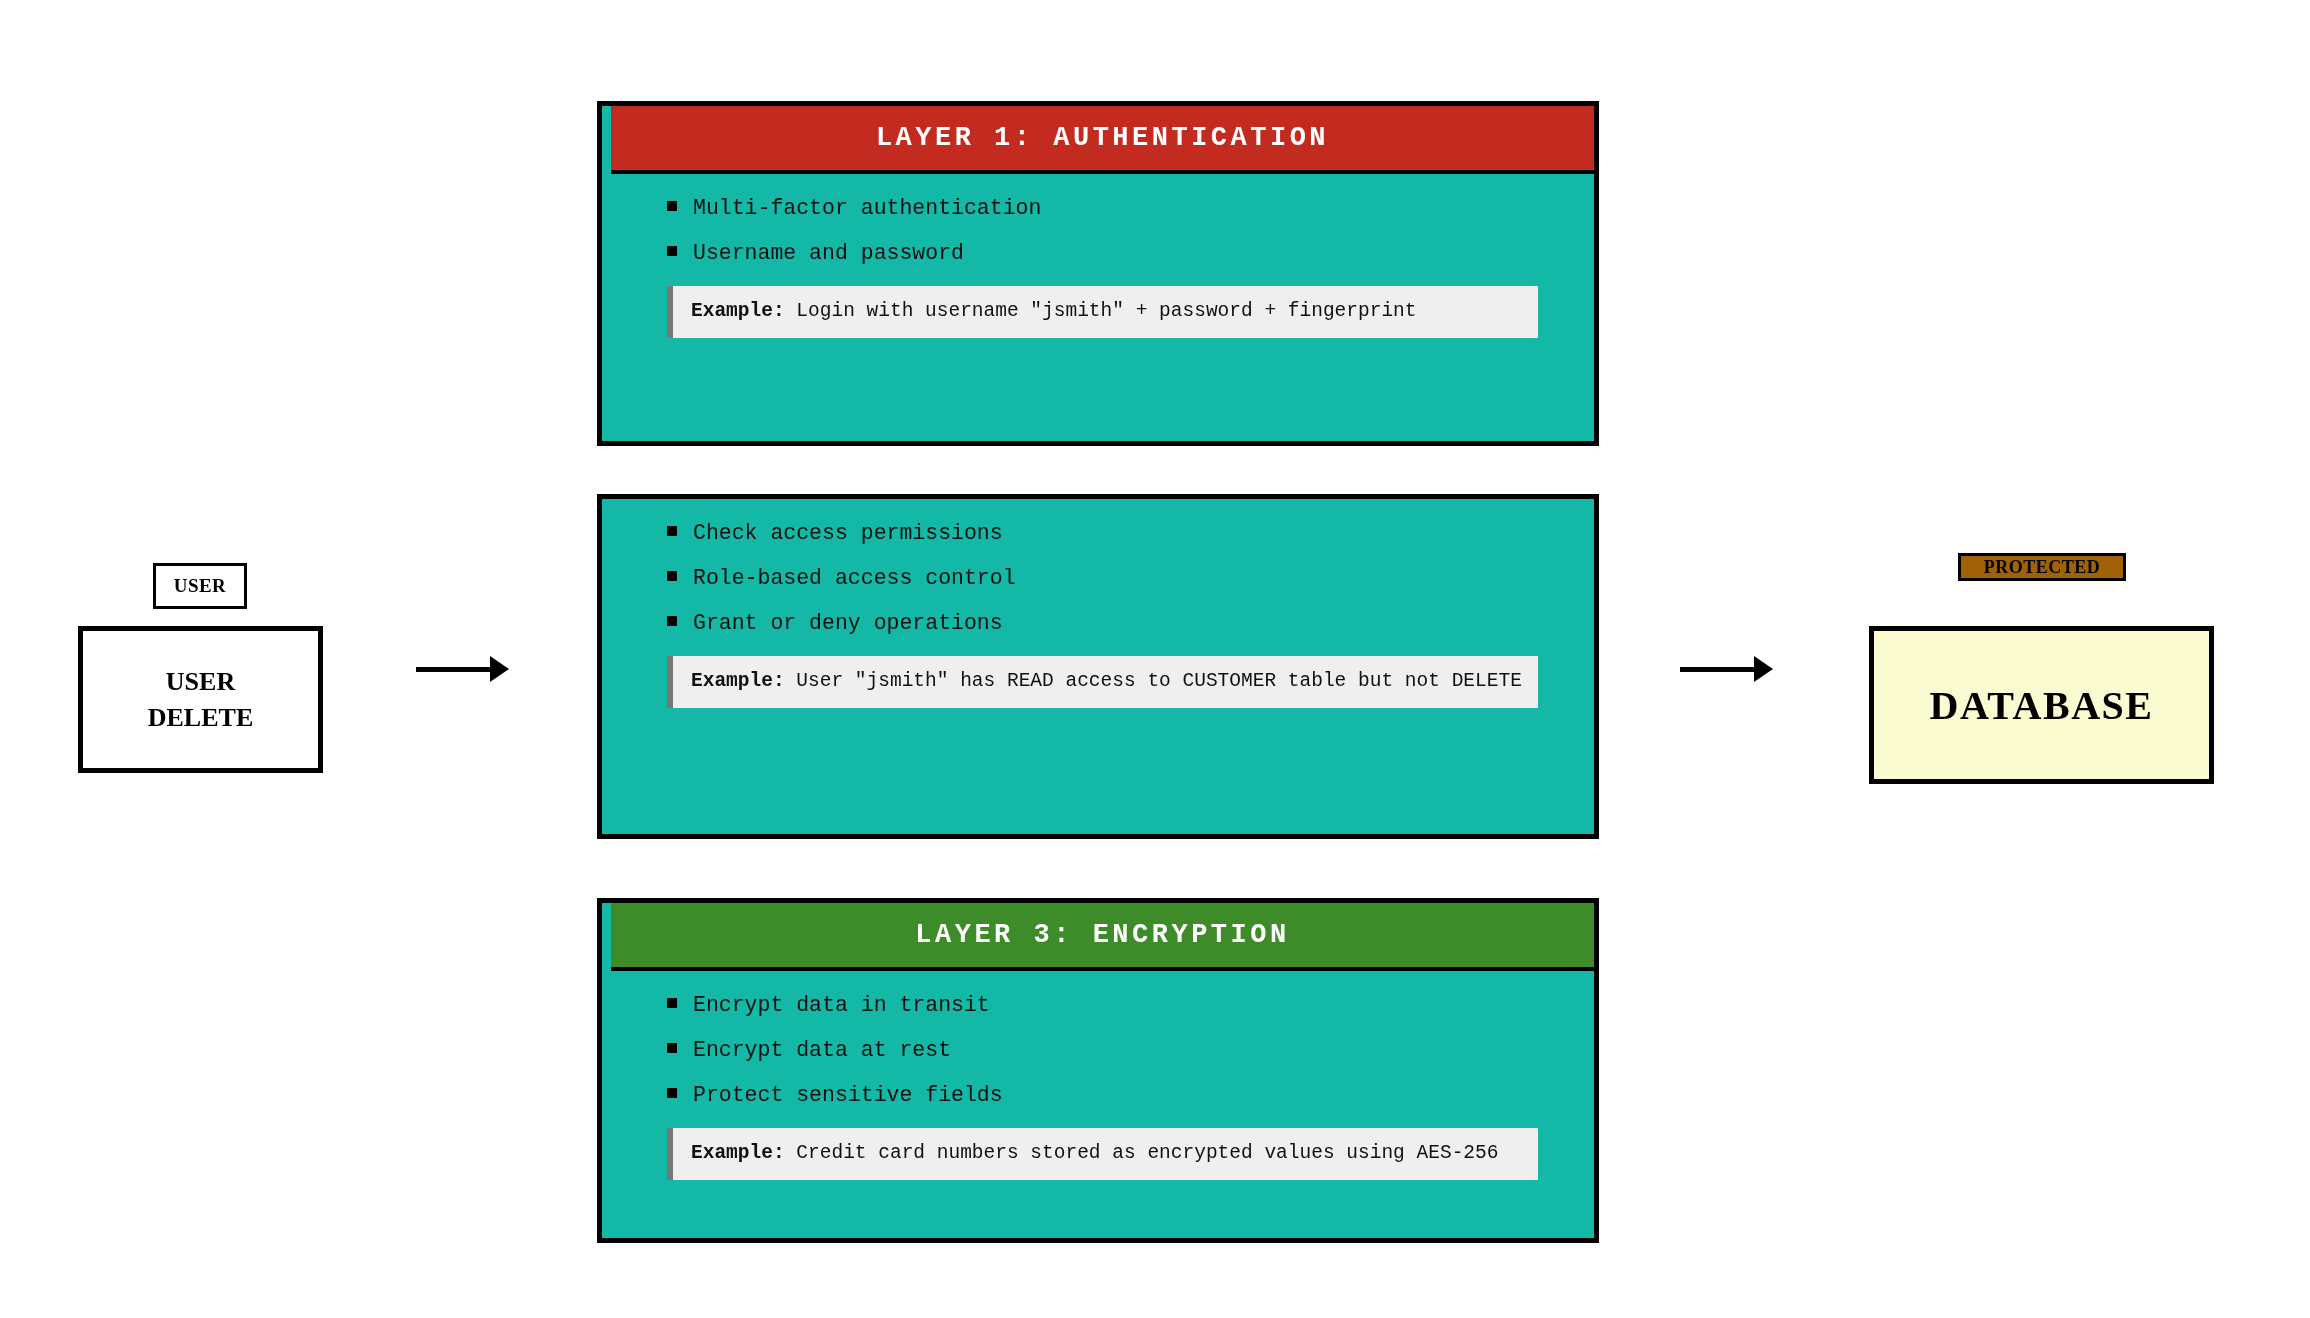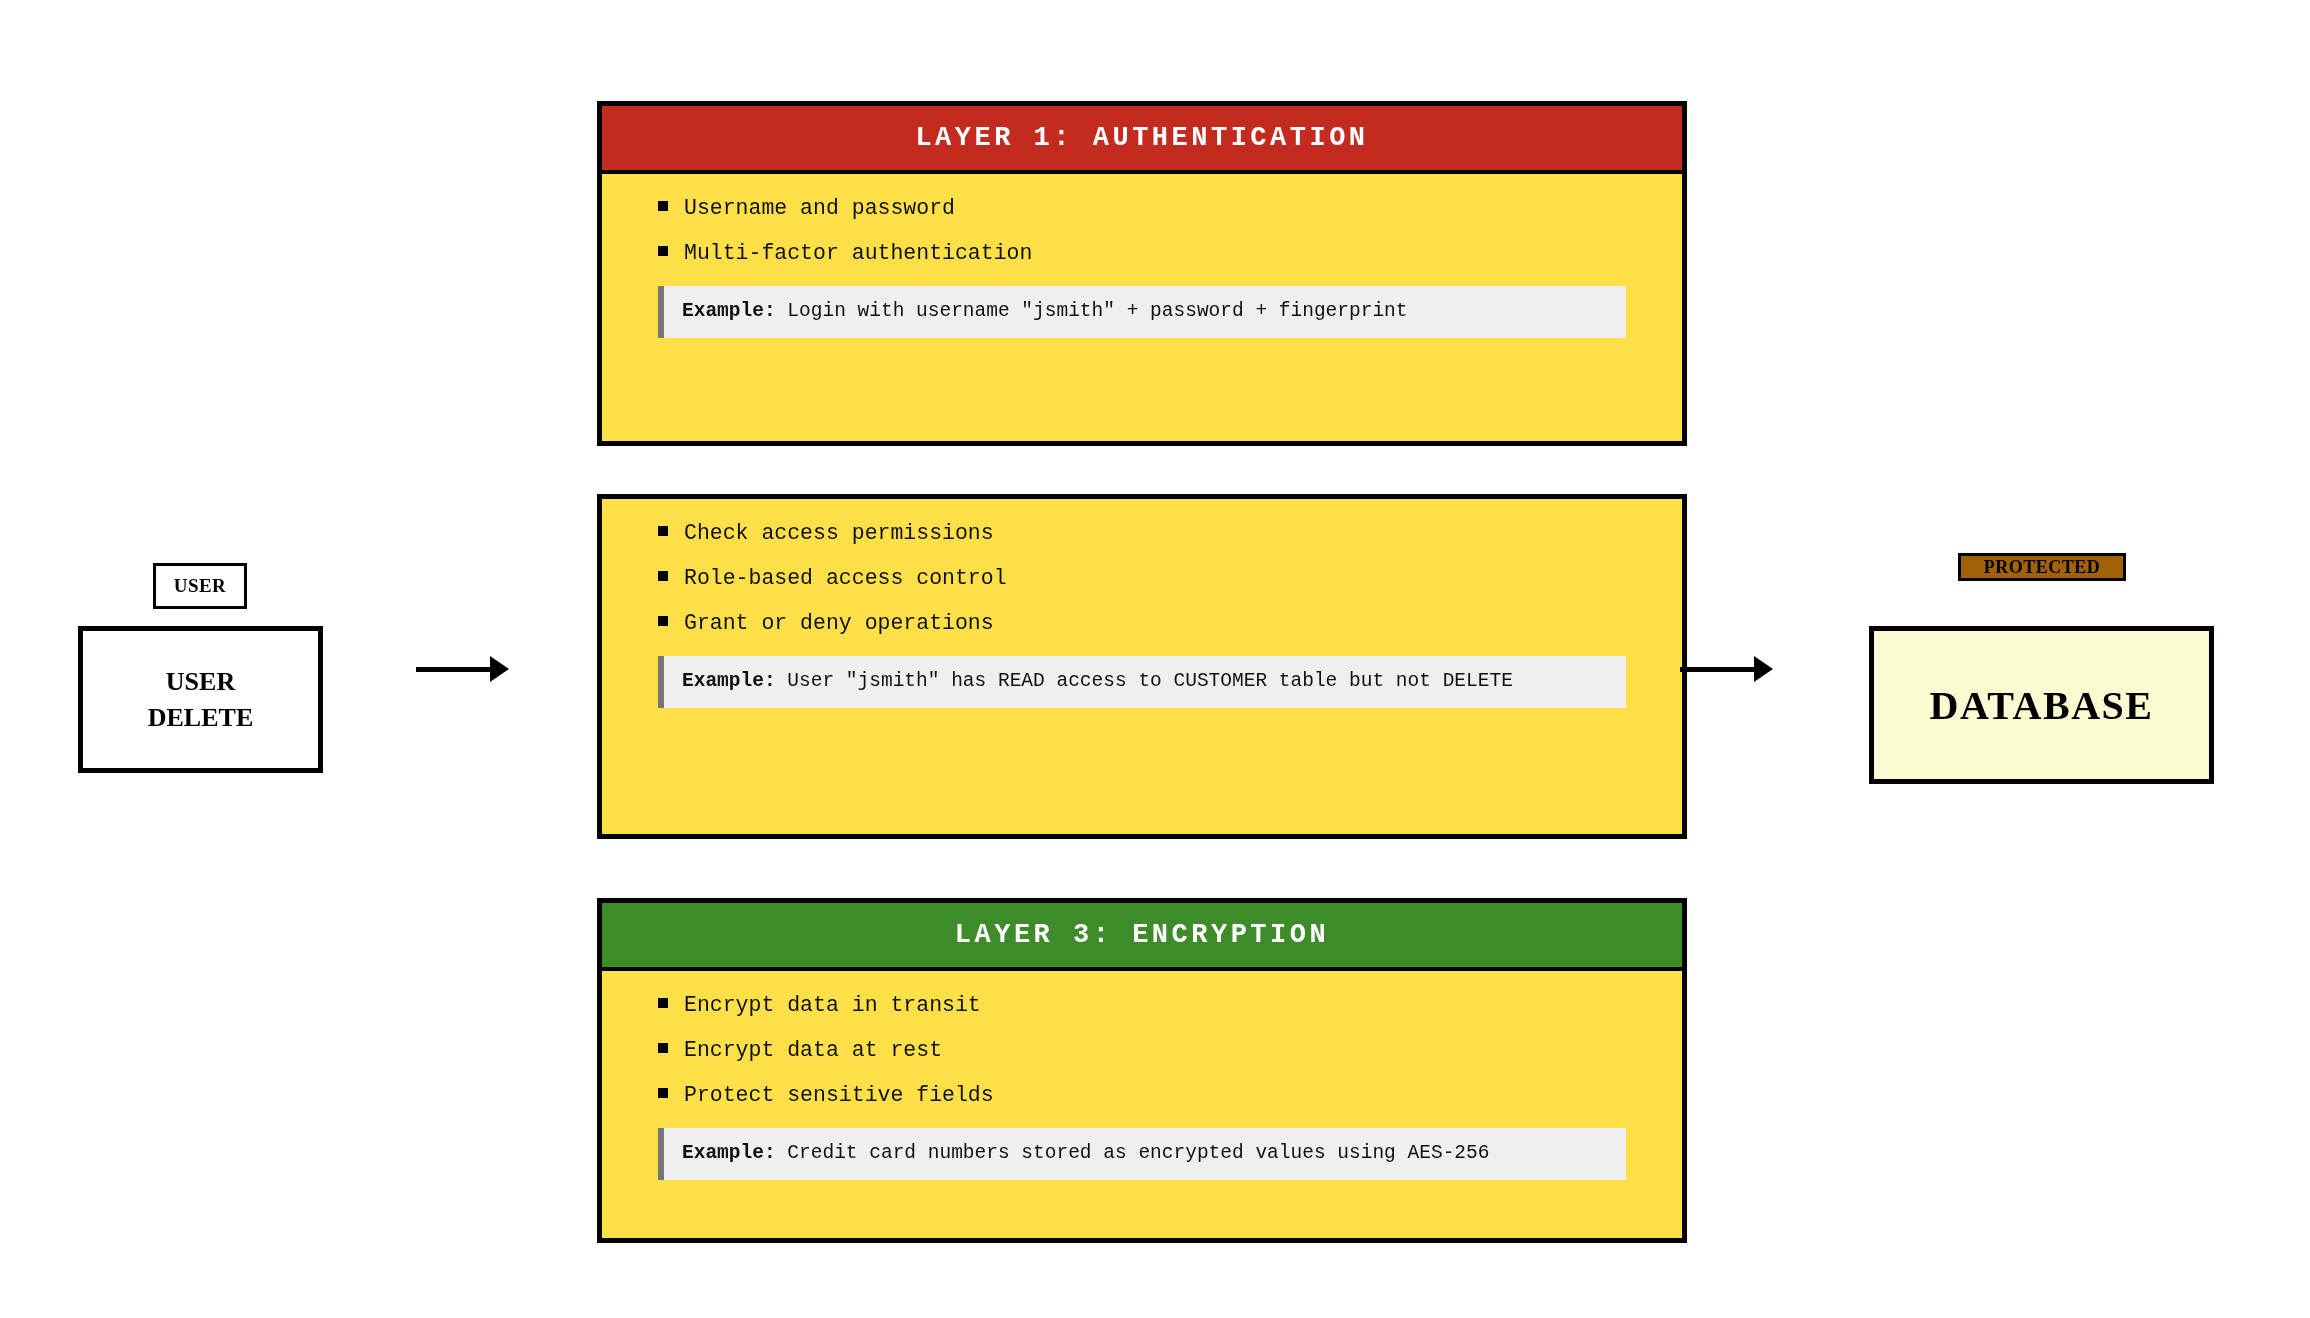--- a/index.html
+++ b/index.html
@@ -74,24 +74,25 @@
   }
   #arrow-left { left: 416px; top: 669px; }
   #arrow-left .shaft { width: 75px; }
   #arrow-right { left: 1680px; top: 669px; }
   #arrow-right .shaft { width: 75px; }
 
   
   .layer {
     position: absolute;
     left: 597px;
-    width: 1090px;
+    width: 1002px;
     border: 5px solid #000;
-    background: #fde047;
-    box-sizing: border-box;
+    background: #14b8a6;
+    box-sizing: border-box;
+    padding-left: 9px;
   }
   #layer-1 { top: 101px; height: 345px; }
   #layer-2 { top: 494px; height: 345px; }
   #layer-3 { top: 898px; height: 345px; }
 
   .layer-header {
     height: 68px;
     display: flex;
     align-items: center;
     justify-content: center;
@@ -191,25 +192,25 @@
   <div class="head"></div>
 </div>
 
 <div class="layer" id="layer-1">
   <div class="layer-header" style="background: rgb(195, 43, 33);">
     <span>LAYER 1: AUTHENTICATION</span>
   </div>
   <div class="layer-body">
     <div class="bullet-row">
       <span class="bullet-sq"></span>
+      <span>Multi-factor authentication</span>
+    </div>
+    <div class="bullet-row">
+      <span class="bullet-sq"></span>
       <span>Username and password</span>
-    </div>
-    <div class="bullet-row">
-      <span class="bullet-sq"></span>
-      <span>Multi-factor authentication</span>
     </div>
     <div class="example-box">
       <b>Example:</b><span> Login with username "jsmith" + password + fingerprint</span>
     </div>
   </div>
 </div>
 
 <div class="layer" id="layer-2">
   <div class="layer-body">
     <div class="bullet-row">

